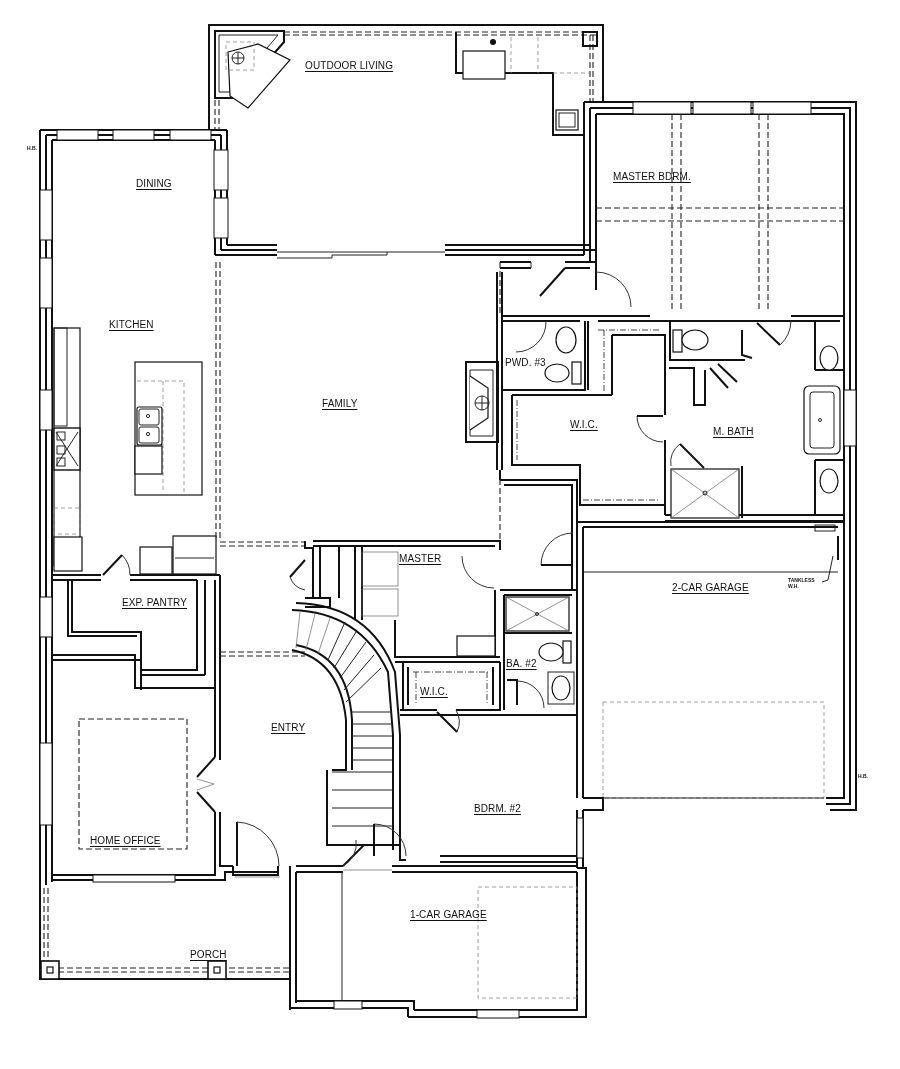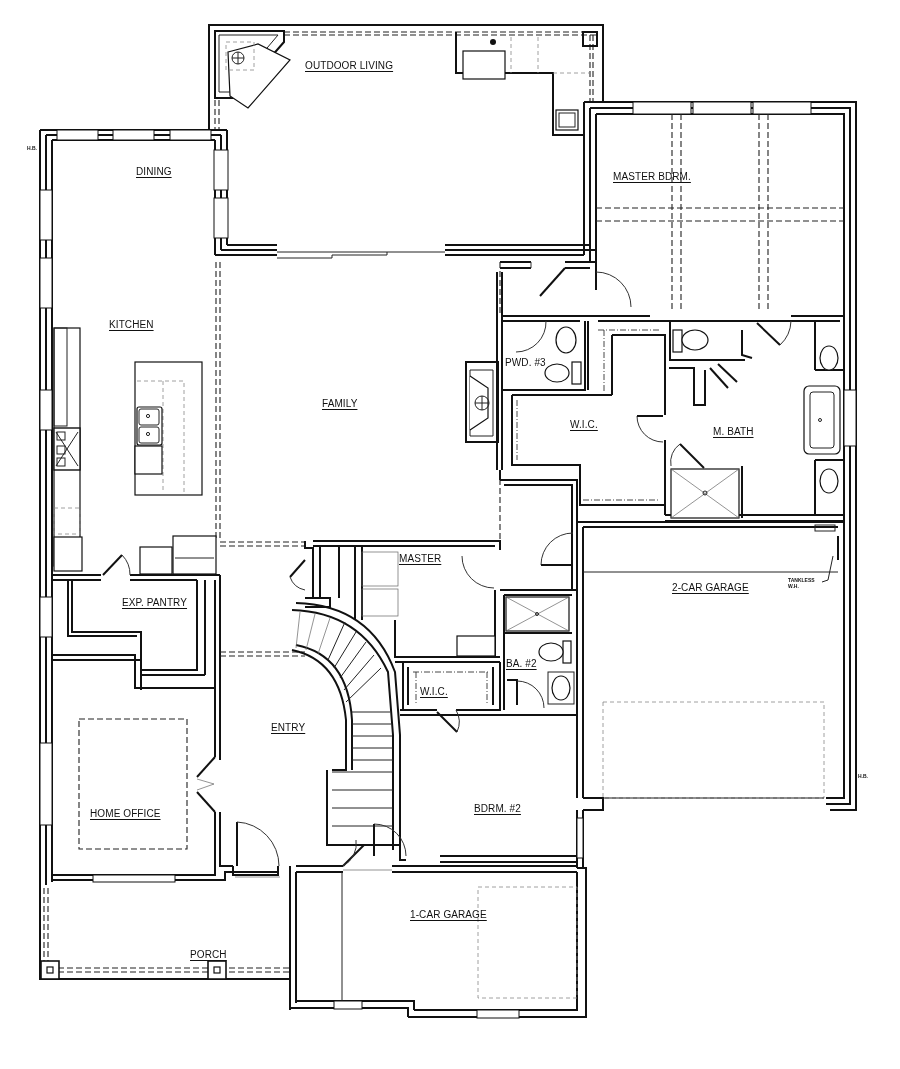--- a/index.html
+++ b/index.html
@@ -417,35 +417,35 @@
     <g>
       <path class="wall" d="M237 822 L237 866"></path>
       <path class="door-swing" d="M237 822 A44 44 0 0 1 279 866"></path>
       <path class="hair" d="M235 877 L280 877"></path>
     </g>
   </g>
 </svg>
 
 <div>
   <span class="room-label-html" style="left:305px;top:60px;">OUTDOOR LIVING</span>
-  <span class="room-label-html" style="left:108px;top:166px;padding-left:28px;">DINING</span>
+  <span class="room-label-html" style="left:108px;top:178px;padding-left:28px;">DINING</span>
   <span class="room-label-html" style="left:613px;top:171px;">MASTER BDRM.</span>
   <span class="room-label-html" style="left:109px;top:319px;">KITCHEN</span>
   <span class="room-label-html" style="left:322px;top:398px;">FAMILY</span>
   <span class="room-label-html" style="left:505px;top:357px;text-decoration:none;">PWD. #3</span>
   <span class="room-label-html" style="left:570px;top:419px;">W.I.C.</span>
   <span class="room-label-html" style="left:713px;top:426px;">M. BATH</span>
   <span class="room-label-html" style="left:399px;top:553px;">MASTER</span>
   <span class="room-label-html" style="left:122px;top:597px;">EXP. PANTRY</span>
   <span class="room-label-html" style="left:672px;top:582px;">2-CAR GARAGE</span>
   <span class="room-label-html" style="left:506px;top:658px;">BA. #2</span>
   <span class="room-label-html" style="left:420px;top:686px;">W.I.C.</span>
   <span class="room-label-html" style="left:259px;top:722px;padding-left:12px;">ENTRY</span>
   <span class="room-label-html" style="left:474px;top:760px;margin-top:43px;">BDRM. #2</span>
-  <span class="room-label-html" style="left:90px;top:808px;">HOME OFFICE</span>
+  <span class="room-label-html" style="left:90px;top:835px;">HOME OFFICE</span>
   <span class="room-label-html" style="left:410px;top:909px;">1-CAR GARAGE</span>
   <span class="room-label-html" style="left:158px;top:949px;margin-left:32px;">PORCH</span>
 </div>
 
 <div>
   <span class="note-html" style="left:27px;top:146px;">H.B.</span>
   <span class="note-html" style="left:788px;top:578px;">TANKLESS</span>
   <span class="note-html" style="left:788px;top:584px;">W.H.</span>
   <span class="note-html" style="left:858px;top:774px;">H.B.</span>
 </div>

